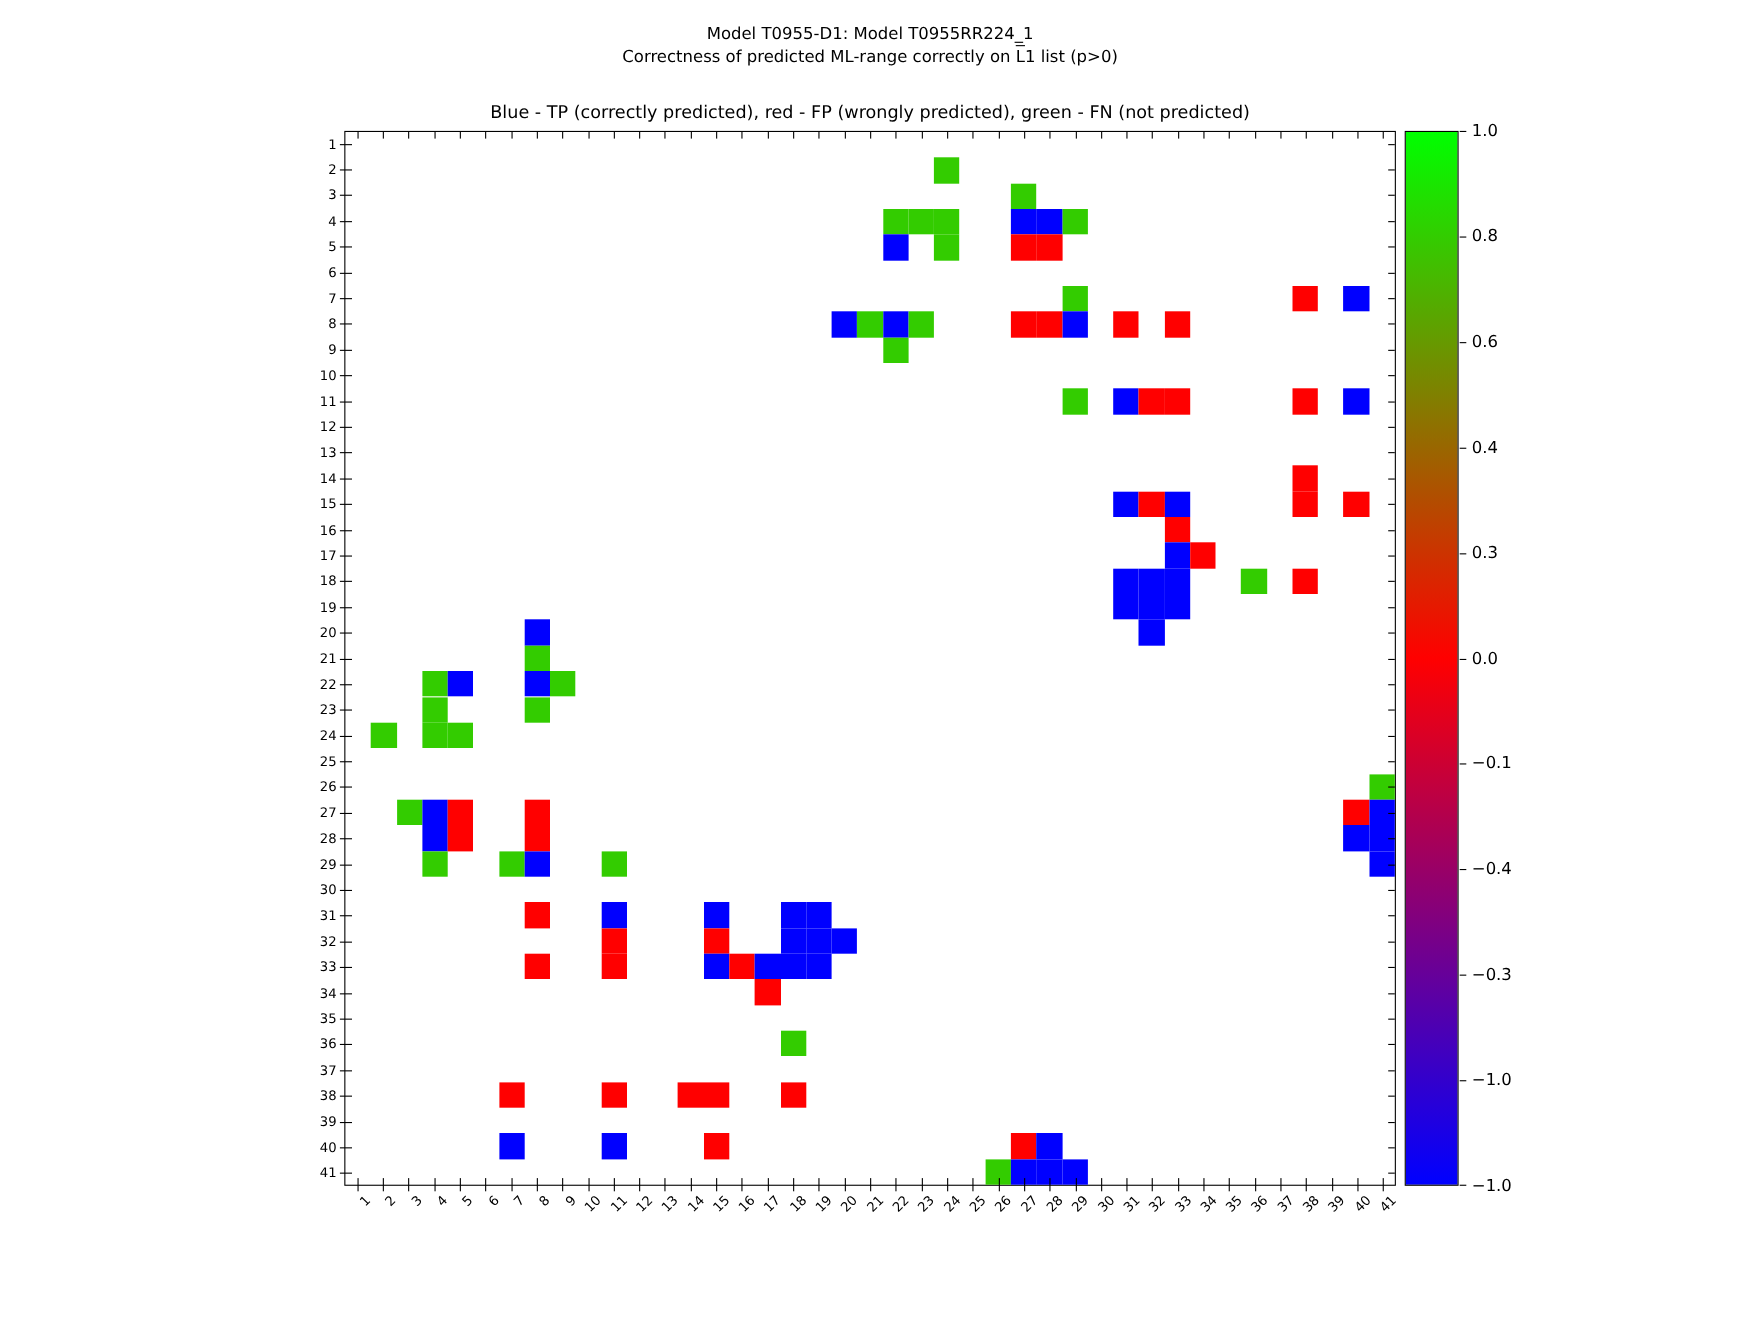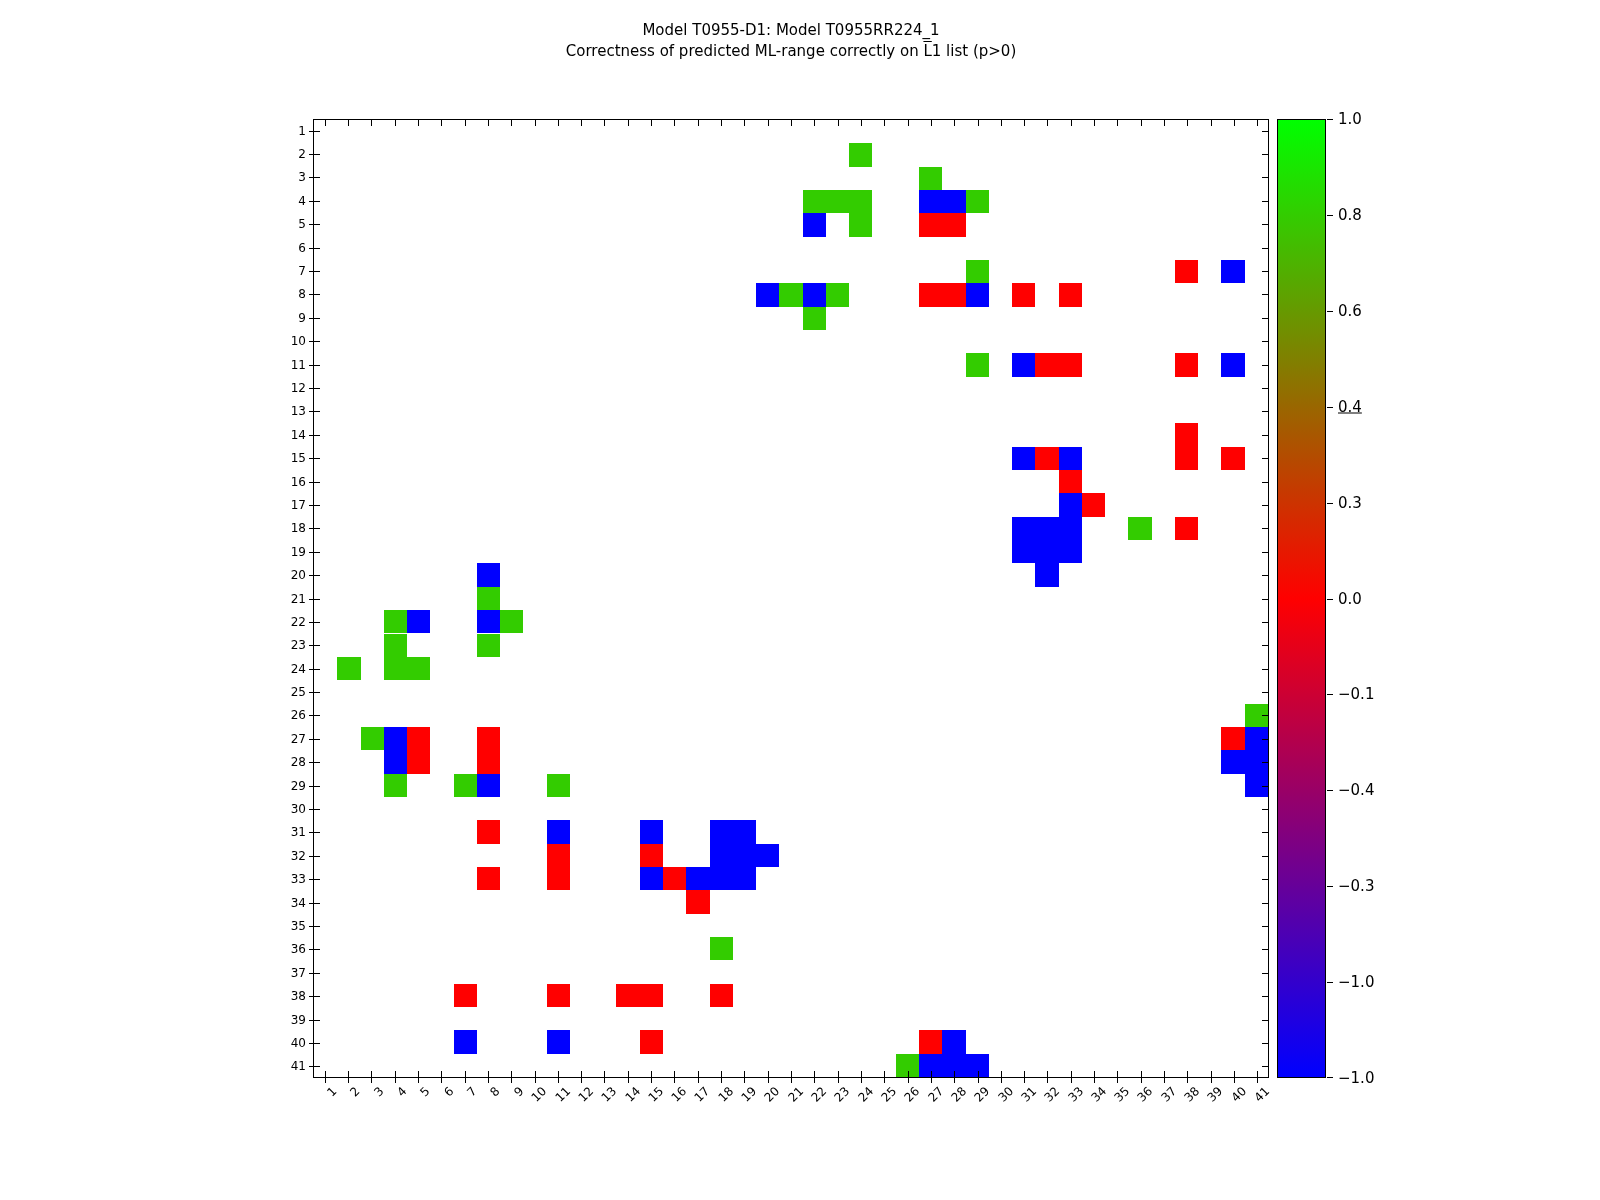--- a/index.html
+++ b/index.html
@@ -23,20 +23,21 @@
 </style>
 </head>
 <body>
 
 <div id="figure">
 
   <div class="title-block" id="title1">Model T0955-D1: Model T0955RR224_1</div>
 
   <div class="title-block" id="title2"><span>Correctness of predicted ML-range correctly on </span><span class="overlined">L</span><span>1 list (p&gt;0)</span></div>
 
+  <div class="title-block" id="axes-title">Blue - TP (correctly predicted), red - FP (wrongly predicted), green - FN (not predicted)</div>
 
   <div id="plot">
       <div class="cell" style="position: absolute; left: 56.0976%; top: 2.43902%; width: 2.43902%; height: 2.43902%; background: rgb(51, 204, 0);"></div>
       <div class="cell" style="position: absolute; left: 63.4146%; top: 4.87805%; width: 2.43902%; height: 2.43902%; background: rgb(51, 204, 0);"></div>
       <div class="cell" style="position: absolute; left: 51.2195%; top: 7.31707%; width: 2.43902%; height: 2.43902%; background: rgb(51, 204, 0);"></div>
       <div class="cell" style="position: absolute; left: 53.6585%; top: 7.31707%; width: 2.43902%; height: 2.43902%; background: rgb(51, 204, 0);"></div>
       <div class="cell" style="position: absolute; left: 56.0976%; top: 7.31707%; width: 2.43902%; height: 2.43902%; background: rgb(51, 204, 0);"></div>
       <div class="cell" style="position: absolute; left: 63.4146%; top: 7.31707%; width: 2.43902%; height: 2.43902%; background: rgb(0, 0, 255);"></div>
       <div class="cell" style="position: absolute; left: 65.8537%; top: 7.31707%; width: 2.43902%; height: 2.43902%; background: rgb(0, 0, 255);"></div>
       <div class="cell" style="position: absolute; left: 68.2927%; top: 7.31707%; width: 2.43902%; height: 2.43902%; background: rgb(51, 204, 0);"></div>
@@ -396,21 +397,21 @@
   <div id="colorbar" style="background: linear-gradient(rgb(0, 255, 0) 0%, rgb(128, 128, 0) 25%, rgb(255, 0, 0) 50%, rgb(128, 0, 128) 75%, rgb(0, 0, 255) 100%);"></div>
 
   <div id="colorbar-deco">
       <div style="position: absolute; left: 1327px; top: 119px; width: 6px; height: 1px; background: rgb(0, 0, 0);"></div>
       <div class="cblab" style="position: absolute; left: 1338px; top: 119px;">1.0</div>
       <div style="position: absolute; left: 1327px; top: 214.9px; width: 6px; height: 1px; background: rgb(0, 0, 0);"></div>
       <div class="cblab" style="position: absolute; left: 1338px; top: 214.9px;">0.8</div>
       <div style="position: absolute; left: 1327px; top: 310.8px; width: 6px; height: 1px; background: rgb(0, 0, 0);"></div>
       <div class="cblab" style="position: absolute; left: 1338px; top: 310.8px;">0.6</div>
       <div style="position: absolute; left: 1327px; top: 406.7px; width: 6px; height: 1px; background: rgb(0, 0, 0);"></div>
-      <div class="cblab" style="position: absolute; left: 1338px; top: 406.7px; text-decoration: underline;">0.4</div>
+      <div class="cblab" style="position: absolute; left: 1338px; top: 406.7px;">0.4</div>
       <div style="position: absolute; left: 1327px; top: 502.6px; width: 6px; height: 1px; background: rgb(0, 0, 0);"></div>
       <div class="cblab" style="position: absolute; left: 1338px; top: 502.6px;">0.3</div>
       <div style="position: absolute; left: 1327px; top: 598.5px; width: 6px; height: 1px; background: rgb(0, 0, 0);"></div>
       <div class="cblab" style="position: absolute; left: 1338px; top: 598.5px;">0.0</div>
       <div style="position: absolute; left: 1327px; top: 694.4px; width: 6px; height: 1px; background: rgb(0, 0, 0);"></div>
       <div class="cblab" style="position: absolute; left: 1338px; top: 694.4px;">−0.1</div>
       <div style="position: absolute; left: 1327px; top: 790.3px; width: 6px; height: 1px; background: rgb(0, 0, 0);"></div>
       <div class="cblab" style="position: absolute; left: 1338px; top: 790.3px;">−0.4</div>
       <div style="position: absolute; left: 1327px; top: 886.2px; width: 6px; height: 1px; background: rgb(0, 0, 0);"></div>
       <div class="cblab" style="position: absolute; left: 1338px; top: 886.2px;">−0.3</div>

